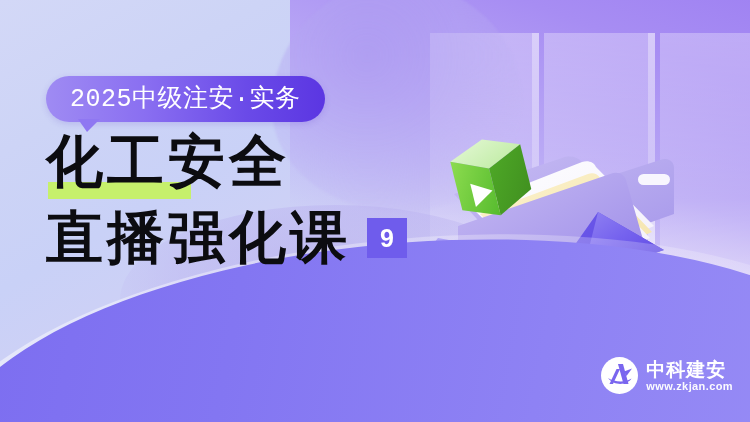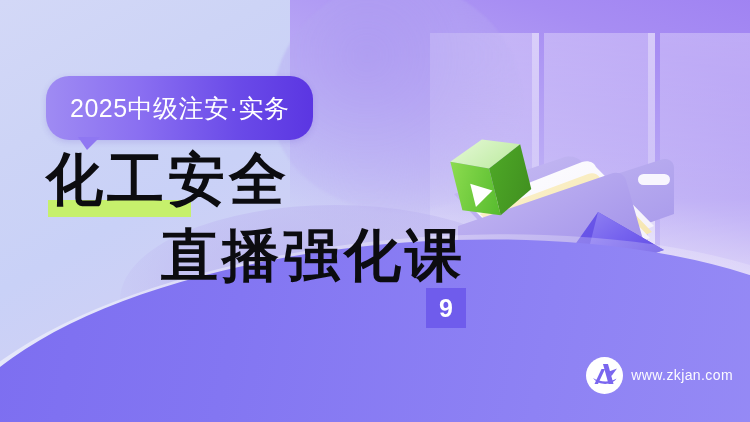--- a/index.html
+++ b/index.html
@@ -108,25 +108,26 @@
     left: 46px;
     top: 76px;
     width: 420px;
   }
 
   .badge-pill {
     position: relative;
     display: inline-flex;
     align-items: center;
     justify-content: center;
-    height: 64px;
+    height: 46px;
     padding: 0 24px 0 24px;
     border-radius: 23px;
     background: linear-gradient(90deg, #9f8bf3 0%, #8a6ff1 35%, #6a4ae8 72%, #5b36e2 100%);
     box-shadow: 0 2px 6px rgba(90,60,200,0.18);
+    font-family: Liberation Mono, monospace;
   }
   .badge-pill .badge-text {
     color: #ffffff;
     font-size: 25px;
     font-weight: 400;
     letter-spacing: 0.5px;
     line-height: 1;
     white-space: nowrap;
   }
   .badge-tail {
@@ -158,23 +159,22 @@
     top: 52px;
     width: 143px;
     height: 17px;
     background: #c6f06c;
     z-index: 0;
   }
   .title-line .chars { position: relative; z-index: 1; }
 
   .line2-row {
     display: flex;
-    align-items: flex-end;
+    align-items: center;
     margin-top: 12px;
-    flex-direction: column;
   }
   .num-badge {
     margin-left: 16px;
     width: 40px;
     height: 40px;
     background: #6f5cec;
     color: #ffffff;
     display: flex;
     align-items: center;
     justify-content: center;
@@ -205,22 +205,22 @@
   }
   .logo-name {
     color: #ffffff;
     font-size: 19px;
     font-weight: 700;
     line-height: 21px;
     letter-spacing: 1px;
   }
   .logo-url {
     color: #ffffff;
-    font-size: 14px;
-    font-weight: 400;
+    font-size: 11px;
+    font-weight: 700;
     line-height: 13px;
     letter-spacing: 0.4px;
     opacity: 0.97;
   }
 </style>
 </head>
 <body>
 
 <div id="banner">
 
@@ -340,17 +340,18 @@
     <span class="logo-mark">
       <svg width="37" height="37" viewBox="0 0 37 37" xmlns="http://www.w3.org/2000/svg">
         <circle cx="18.5" cy="18.5" r="18.5" fill="#ffffff"></circle>
         <path d="M17 7 L22 7 L27.5 27 L22.5 27 Z" fill="#7a66ef"></path>
         <path d="M15.5 12 L19 12 L12 27 L8.5 27 Z" fill="#7a66ef"></path>
         <path d="M7 21 C13 25 24 26 30.5 21.5 C27 27.5 14 30 7 21 Z" fill="#7a66ef"></path>
         <path d="M23 14.5 L31 11.5 L25.5 19 Z" fill="#7a66ef"></path>
       </svg>
     </span>
     <span class="logo-text">
+      <span class="logo-name">中科建安</span>
       <span class="logo-url">www.zkjan.com</span>
     </span>
   </div>
 
 </div>
 
 </body></html>

